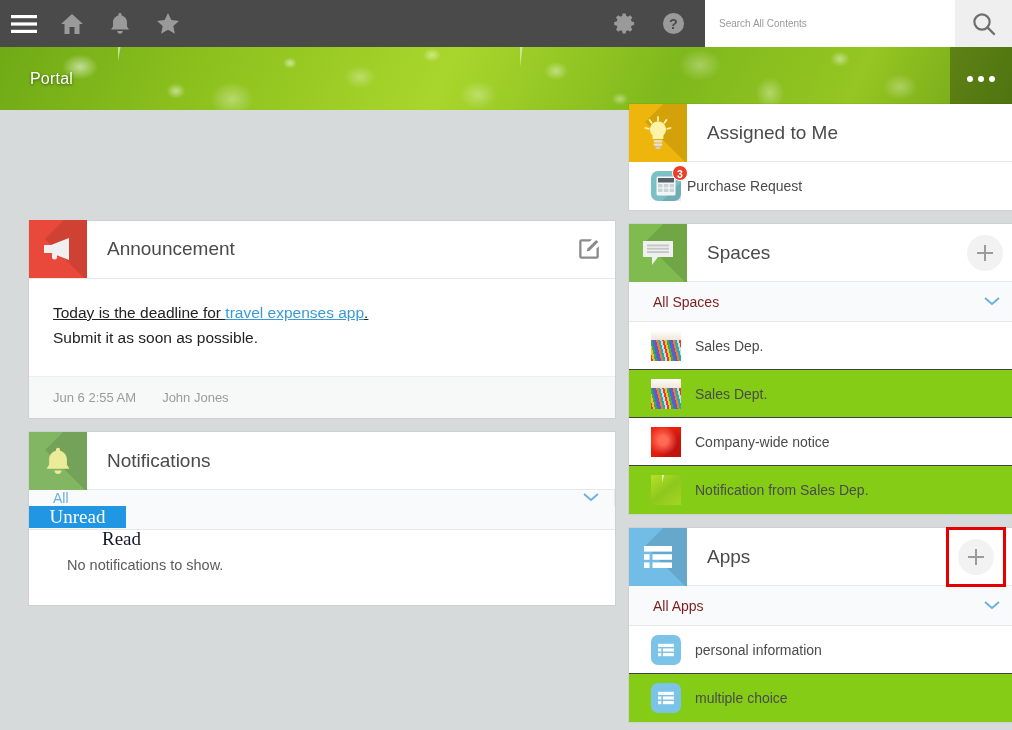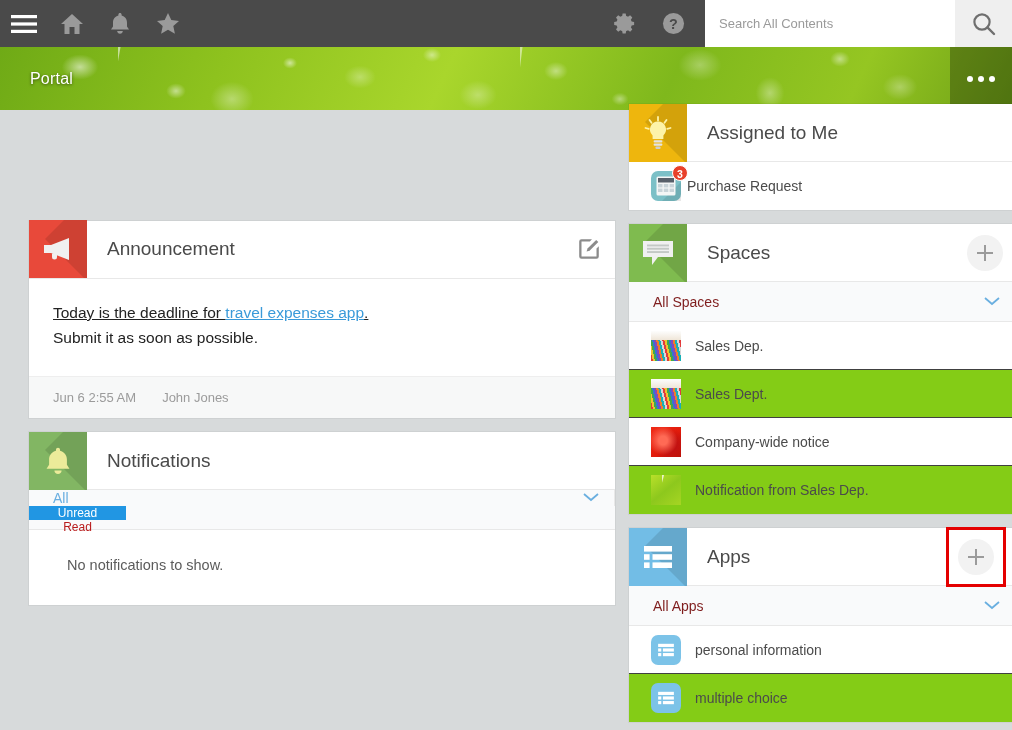--- a/index.html
+++ b/index.html
@@ -29,21 +29,21 @@
   .topbar-right { display: flex; align-items: center; height: 47px; }
   .searchwrap {
     display: flex; align-items: stretch;
     height: 47px; width: 307px;
     margin-left: 8px;
   }
   .search-input {
     flex: 1; border: none; outline: none;
     background: #ffffff;
     font-family: "Liberation Sans", sans-serif;
-    font-size: 13px; color: #333;
+    font-size: 10px; color: #333;
     padding: 0 14px;
   }
   .search-input::placeholder { color: #9a9a9a; }
   .search-btn {
     width: 57px; background: #efefef;
     display: flex; align-items: center; justify-content: center;
     cursor: pointer; border: none;
   }
 
   
@@ -174,24 +174,24 @@
   .notif-select {
     flex: 1; display: flex; align-items: center;
     padding: 0 14px 0 24px;
     font-size: 14px; color: #6aafe0;
     cursor: pointer;
     border-right: 1px solid #e8e8e8;
   }
   .notif-select .chev { margin-left: auto; }
   .tab-btn {
     width: 97px; display: flex; align-items: center; justify-content: center;
-    font-size: 12px; cursor: pointer;
+    font-size: 19px; cursor: pointer; font-family: Liberation Serif, serif;
   }
   .tab-btn.active { background: #2196e3; color: #ffffff; }
-  .tab-btn.inactive { color: #b91c1c; }
+  .tab-btn.inactive { color: #0f172a; margin-left: 44px; }
   .notif-empty {
     padding: 27px 24px 32px 38px;
     font-size: 14.5px; color: #5b5b5b;
   }
 
   
   .list-row {
     display: flex; align-items: center;
     height: 48px; padding: 0 14px 0 22px;
     border-bottom: 1px solid #404040;

